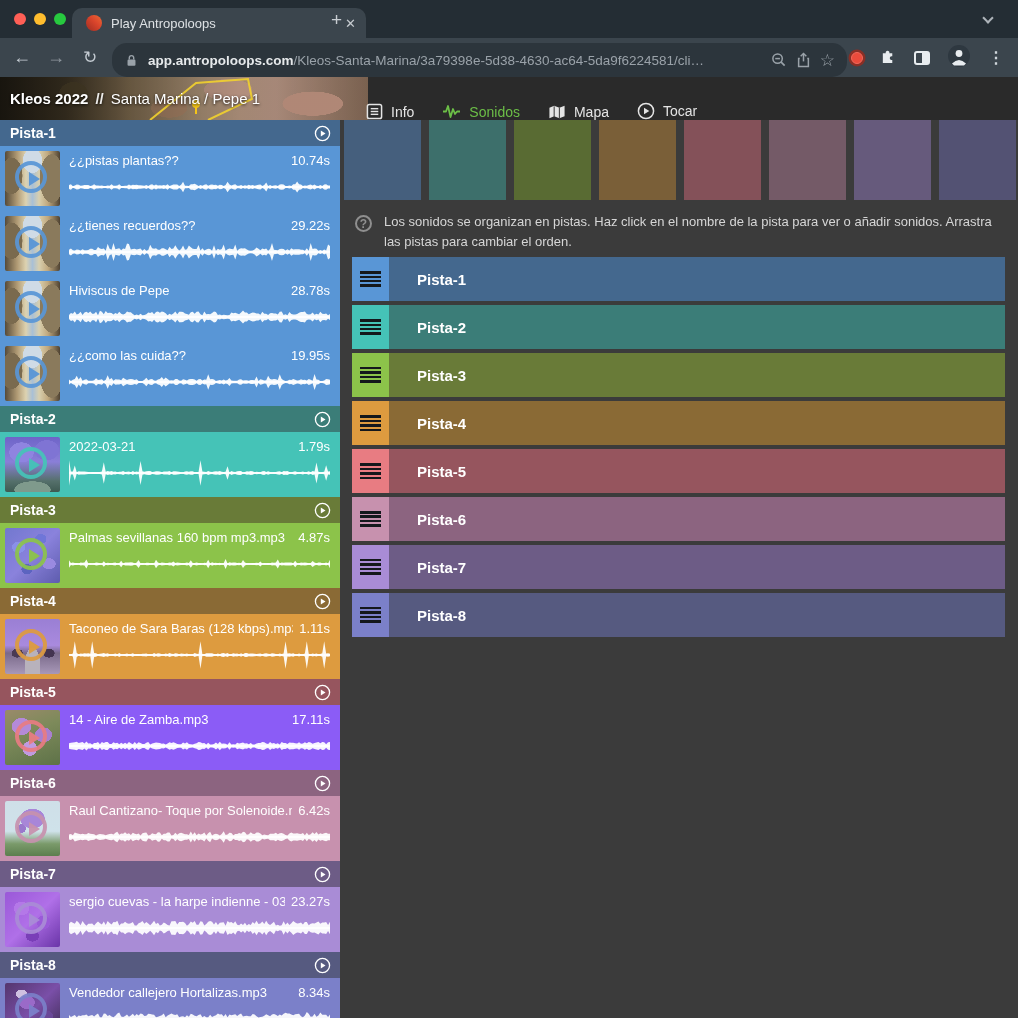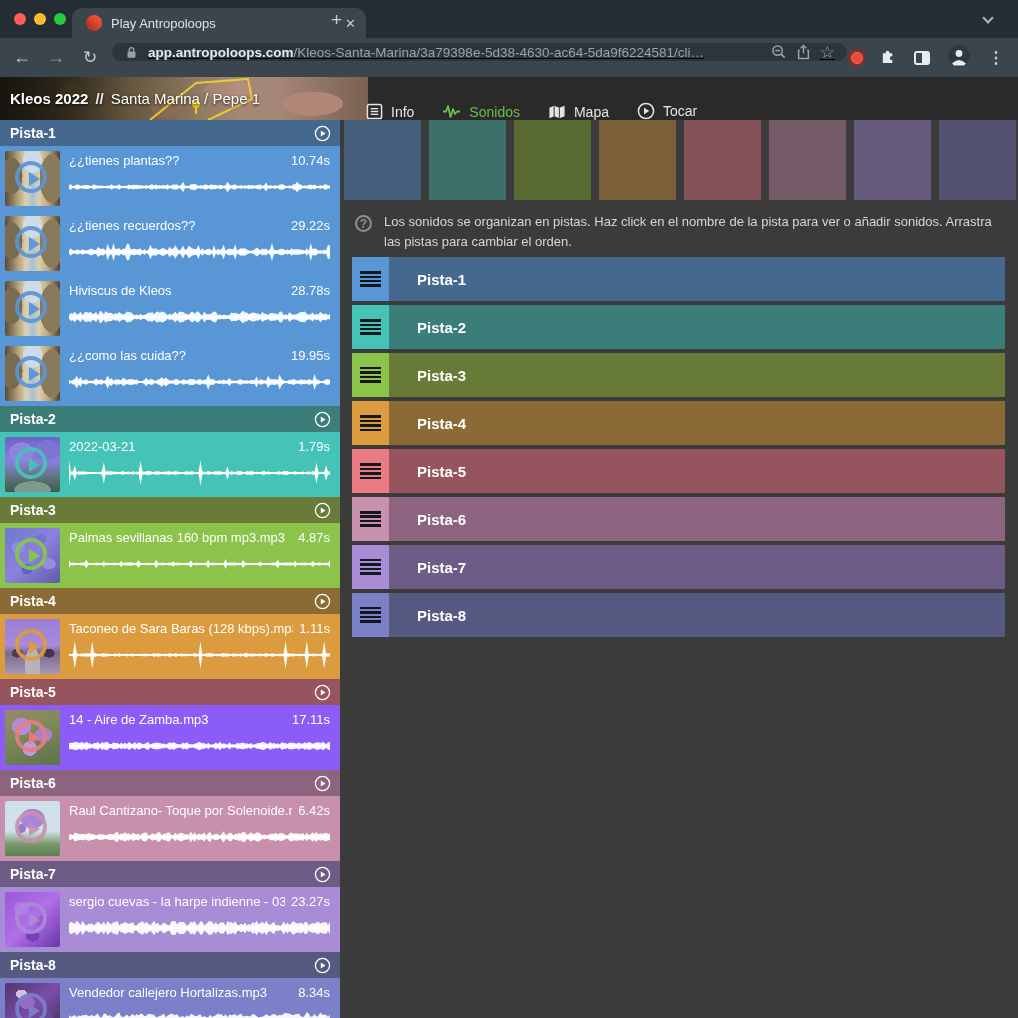--- a/index.html
+++ b/index.html
@@ -24,22 +24,22 @@
   .newtab { position: absolute; left: 331px; top: 9px; color: #c7ccd1; font-size: 19px; }
   .tabchevron { position: absolute; right: 26px; top: 14px; width: 8px; height: 8px;
                 border-right: 2px solid #aeb4ba; border-bottom: 2px solid #aeb4ba; transform: rotate(45deg); }
 
   #toolbar { position: absolute; top: 38px; width: 100%; height: 39px; background: #3b454d; }
   .tb-ic { position: absolute; top: 0; height: 39px; display: flex; align-items: center; justify-content: center;
            width: 28px; color: #c3cad1; font-size: 18px; }
   .tb-back { left: 8px; }
   .tb-fwd  { left: 42px; color: #8f979e; }
   .tb-reload { left: 76px; font-size: 17px; }
-  .omnibox { position: absolute; left: 112px; top: 5px; width: 735px; height: 18px; border-radius: 15px;
-             background: #2c353c; display: flex; align-items: center; padding: 0 12px; gap: 9px; text-decoration: underline; }
+  .omnibox { position: absolute; left: 112px; top: 5px; width: 735px; height: 34px; border-radius: 15px;
+             background: #2c353c; display: flex; align-items: center; padding: 0 12px; gap: 9px; }
   .url-text { flex: 1; font-size: 13.5px; white-space: nowrap; overflow: hidden; }
   .url-domain { color: #e6e9eb; font-weight: 700; }
   .url-path { color: #9aa2a9; }
   .omni-ic { flex: none; display: flex; align-items: center; }
   .star { color: #9aa2a9; font-size: 17px; }
   .ext-cluster { position: absolute; right: 0; top: 0; height: 39px; display: flex; align-items: center; gap: 17px; padding-right: 14px; }
   .rec-dot { width: 12px; height: 12px; border-radius: 50%; background: #ea4b3c; border: 1px solid #f0695c;
              box-shadow: 0 0 0 2.5px #8a2f26; }
   .panel-ic { width: 16px; height: 14px; border: 2px solid #e8ecef; border-radius: 3px; position: relative; }
   .panel-ic span { position: absolute; right: 0; top: 0; bottom: 0; width: 6px; background: #e8ecef; }
@@ -268,21 +268,21 @@
       </span>
     </div>
     <div class="clips">
   <div class="clip" style="background: rgb(89, 150, 214);">
     <div class="thumb th1" style="color: rgb(89, 150, 214);">
       <span class="ring"></span>
       <span class="tri"></span>
     </div>
     <div class="clip-body">
       <div class="clip-top">
-        <span class="clip-title">¿¿tienes plantas??</span>
+        <span class="clip-title">¿¿pistas plantas??</span>
         <span class="clip-duration">10.74s</span>
       </div>
       <svg class="wave" viewBox="0 0 270 26" preserveAspectRatio="none">
               <path d="M0 11.3 L2 10.6 L4 12.3 L6 11.7 L8 10.8 L10 11.0 L12 12.0 L14 11.7 L16 11.2 L18 11.2 L20 11.2 L22 12.1 L24 11.6 L26 10.6 L28 11.8 L30 11.7 L32 11.9 L34 11.8 L36 12.2 L38 12.1 L40 11.6 L42 12.0 L44 10.7 L46 12.0 L48 12.0 L50 11.8 L52 10.6 L54 12.1 L56 12.2 L58 12.0 L60 12.0 L62 10.9 L64 11.7 L66 11.1 L68 11.2 L70 11.1 L72 11.4 L74 11.4 L76 11.8 L78 11.9 L80 11.2 L82 12.1 L84 11.0 L86 10.7 L88 11.7 L90 10.8 L92 11.7 L94 11.4 L96 11.7 L98 11.2 L100 11.7 L102 10.7 L104 12.2 L106 11.4 L108 10.9 L110 10.8 L112 10.8 L114 12.2 L116 11.0 L118 8.5 L120 12.0 L122 12.0 L124 12.1 L126 10.6 L128 10.7 L130 10.1 L132 11.1 L134 12.1 L136 11.2 L138 12.0 L140 11.0 L142 10.6 L144 12.0 L146 11.0 L148 10.9 L150 11.3 L152 11.0 L154 12.0 L156 11.1 L158 11.2 L160 12.1 L162 11.2 L164 8.4 L166 10.8 L168 11.8 L170 11.0 L172 10.7 L174 11.9 L176 12.0 L178 11.2 L180 12.2 L182 11.4 L184 12.0 L186 11.1 L188 11.8 L190 11.3 L192 12.0 L194 11.5 L196 11.0 L198 10.8 L200 12.2 L202 11.3 L204 9.2 L206 12.2 L208 11.3 L210 12.1 L212 11.7 L214 11.5 L216 12.2 L218 10.9 L220 10.7 L222 10.8 L224 12.1 L226 12.1 L228 11.7 L230 12.1 L232 10.7 L234 10.7 L236 8.3 L238 10.7 L240 10.8 L242 12.2 L244 11.7 L246 11.9 L248 11.3 L250 10.9 L252 11.6 L254 10.8 L256 11.9 L258 12.1 L260 11.2 L262 12.2 L264 10.8 L266 10.7 L268 11.8 L270 11.8 L270 14.2 L268 14.2 L266 15.3 L264 15.2 L262 13.8 L260 14.8 L258 13.9 L256 14.1 L254 15.2 L252 14.4 L250 15.1 L248 14.7 L246 14.1 L244 14.3 L242 13.8 L240 15.2 L238 15.3 L236 17.7 L234 15.3 L232 15.3 L230 13.9 L228 14.3 L226 13.9 L224 13.9 L222 15.2 L220 15.3 L218 15.1 L216 13.8 L214 14.5 L212 14.3 L210 13.9 L208 14.7 L206 13.8 L204 16.8 L202 14.7 L200 13.8 L198 15.2 L196 15.0 L194 14.5 L192 14.0 L190 14.7 L188 14.2 L186 14.9 L184 14.0 L182 14.6 L180 13.8 L178 14.8 L176 14.0 L174 14.1 L172 15.3 L170 15.0 L168 14.2 L166 15.2 L164 17.6 L162 14.8 L160 13.9 L158 14.8 L156 14.9 L154 14.0 L152 15.0 L150 14.7 L148 15.1 L146 15.0 L144 14.0 L142 15.4 L140 15.0 L138 14.0 L136 14.8 L134 13.9 L132 14.9 L130 15.9 L128 15.3 L126 15.4 L124 13.9 L122 14.0 L120 14.0 L118 17.5 L116 15.0 L114 13.8 L112 15.2 L110 15.2 L108 15.1 L106 14.6 L104 13.8 L102 15.3 L100 14.3 L98 14.8 L96 14.3 L94 14.6 L92 14.3 L90 15.2 L88 14.3 L86 15.3 L84 15.0 L82 13.9 L80 14.8 L78 14.1 L76 14.2 L74 14.6 L72 14.6 L70 14.9 L68 14.8 L66 14.9 L64 14.3 L62 15.1 L60 14.0 L58 14.0 L56 13.8 L54 13.9 L52 15.4 L50 14.2 L48 14.0 L46 14.0 L44 15.3 L42 14.0 L40 14.4 L38 13.9 L36 13.8 L34 14.2 L32 14.1 L30 14.3 L28 14.2 L26 15.4 L24 14.4 L22 13.9 L20 14.8 L18 14.8 L16 14.8 L14 14.3 L12 14.0 L10 15.0 L8 15.2 L6 14.3 L4 13.7 L2 15.4 L0 14.7 Z" fill="#ffffff" fill-opacity="0.93"></path>
               <rect x="0" y="12.2" width="270" height="1.6" fill="#fff" fill-opacity="0.93"></rect>
             </svg>
     </div>
   </div>
 
   <div class="clip" style="background: rgb(89, 150, 214);">
@@ -302,21 +302,21 @@
     </div>
   </div>
 
   <div class="clip" style="background: rgb(89, 150, 214);">
     <div class="thumb th1" style="color: rgb(89, 150, 214);">
       <span class="ring"></span>
       <span class="tri"></span>
     </div>
     <div class="clip-body">
       <div class="clip-top">
-        <span class="clip-title">Hiviscus de Kleos</span>
+        <span class="clip-title">Hiviscus de Pepe</span>
         <span class="clip-duration">28.78s</span>
       </div>
       <svg class="wave" viewBox="0 0 270 26" preserveAspectRatio="none">
               <path d="M0 11.3 L2 9.5 L4 10.1 L6 8.3 L8 10.8 L10 10.2 L12 8.5 L14 11.2 L16 9.1 L18 8.4 L20 9.5 L22 8.3 L24 10.1 L26 10.1 L28 8.4 L30 11.4 L32 7.6 L34 8.4 L36 10.6 L38 7.8 L40 9.6 L42 9.3 L44 9.6 L46 10.8 L48 9.6 L50 10.3 L52 8.5 L54 10.2 L56 10.8 L58 10.1 L60 8.2 L62 8.9 L64 8.9 L66 10.5 L68 11.4 L70 10.8 L72 11.4 L74 10.1 L76 11.4 L78 11.2 L80 10.7 L82 9.1 L84 9.6 L86 8.7 L88 10.6 L90 8.7 L92 8.2 L94 9.3 L96 8.2 L98 8.6 L100 9.8 L102 11.5 L104 10.1 L106 11.1 L108 9.9 L110 8.3 L112 10.6 L114 8.5 L116 8.4 L118 8.6 L120 10.0 L122 10.3 L124 11.1 L126 8.8 L128 8.5 L130 10.2 L132 8.4 L134 8.3 L136 10.7 L138 11.4 L140 8.2 L142 10.6 L144 10.5 L146 10.7 L148 9.6 L150 8.2 L152 8.7 L154 11.3 L156 10.9 L158 11.4 L160 11.1 L162 11.3 L164 11.4 L166 11.3 L168 9.1 L170 9.8 L172 9.4 L174 10.0 L176 10.6 L178 9.0 L180 7.3 L182 9.2 L184 9.1 L186 10.7 L188 9.8 L190 9.1 L192 9.3 L194 10.0 L196 9.9 L198 11.0 L200 8.4 L202 10.2 L204 10.2 L206 11.3 L208 9.7 L210 9.6 L212 9.9 L214 10.0 L216 10.9 L218 8.4 L220 8.3 L222 11.3 L224 10.6 L226 11.4 L228 8.7 L230 10.4 L232 10.8 L234 10.9 L236 10.5 L238 9.4 L240 8.7 L242 8.6 L244 8.3 L246 10.5 L248 10.9 L250 10.7 L252 9.2 L254 11.0 L256 10.2 L258 10.8 L260 8.4 L262 10.2 L264 10.3 L266 10.0 L268 11.5 L270 10.3 L270 15.7 L268 14.5 L266 16.0 L264 15.7 L262 15.8 L260 17.6 L258 15.2 L256 15.8 L254 15.0 L252 16.8 L250 15.3 L248 15.1 L246 15.5 L244 17.7 L242 17.4 L240 17.3 L238 16.6 L236 15.5 L234 15.1 L232 15.2 L230 15.6 L228 17.3 L226 14.6 L224 15.4 L222 14.7 L220 17.7 L218 17.6 L216 15.1 L214 16.0 L212 16.1 L210 16.4 L208 16.3 L206 14.7 L204 15.8 L202 15.8 L200 17.6 L198 15.0 L196 16.1 L194 16.0 L192 16.7 L190 16.9 L188 16.2 L186 15.3 L184 16.9 L182 16.8 L180 18.7 L178 17.0 L176 15.4 L174 16.0 L172 16.6 L170 16.2 L168 16.9 L166 14.7 L164 14.6 L162 14.7 L160 14.9 L158 14.6 L156 15.1 L154 14.7 L152 17.3 L150 17.8 L148 16.4 L146 15.3 L144 15.5 L142 15.4 L140 17.8 L138 14.6 L136 15.3 L134 17.7 L132 17.6 L130 15.8 L128 17.5 L126 17.2 L124 14.9 L122 15.7 L120 16.0 L118 17.4 L116 17.6 L114 17.5 L112 15.4 L110 17.7 L108 16.1 L106 14.9 L104 15.9 L102 14.5 L100 16.2 L98 17.4 L96 17.8 L94 16.7 L92 17.8 L90 17.3 L88 15.4 L86 17.3 L84 16.4 L82 16.9 L80 15.3 L78 14.8 L76 14.6 L74 15.9 L72 14.6 L70 15.2 L68 14.6 L66 15.5 L64 17.1 L62 17.1 L60 17.8 L58 15.9 L56 15.2 L54 15.8 L52 17.5 L50 15.7 L48 16.4 L46 15.2 L44 16.4 L42 16.7 L40 16.4 L38 18.2 L36 15.4 L34 17.6 L32 18.4 L30 14.6 L28 17.6 L26 15.9 L24 15.9 L22 17.7 L20 16.5 L18 17.6 L16 16.9 L14 14.8 L12 17.5 L10 15.8 L8 15.2 L6 17.7 L4 15.9 L2 16.5 L0 14.7 Z" fill="#ffffff" fill-opacity="0.93"></path>
               <rect x="0" y="12.2" width="270" height="1.6" fill="#fff" fill-opacity="0.93"></rect>
             </svg>
     </div>
   </div>
 
   <div class="clip" style="background: rgb(89, 150, 214);">

